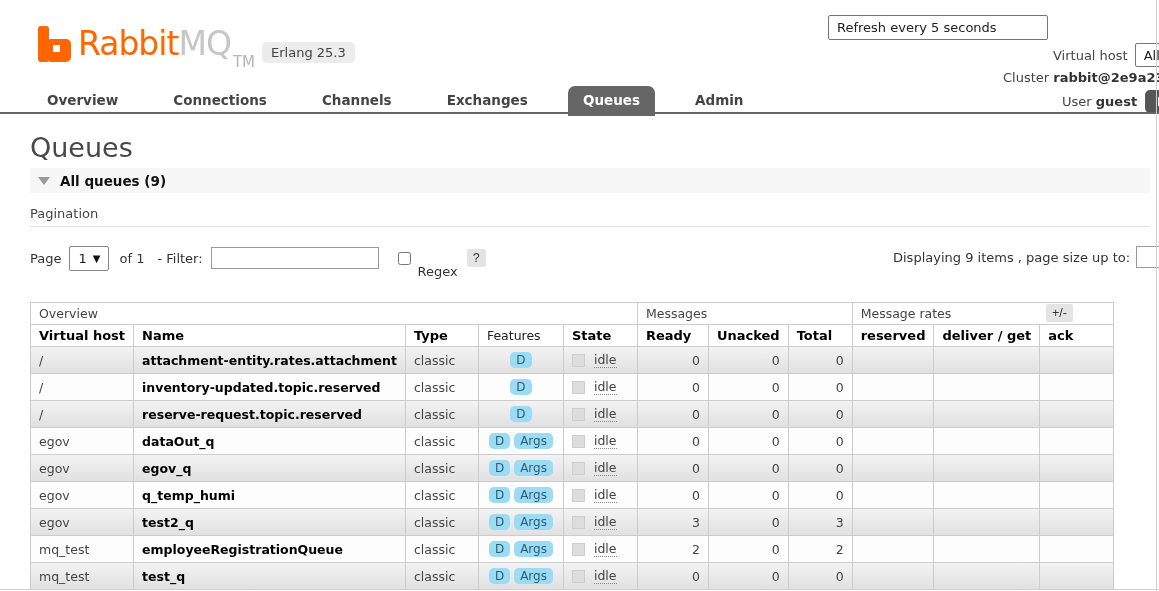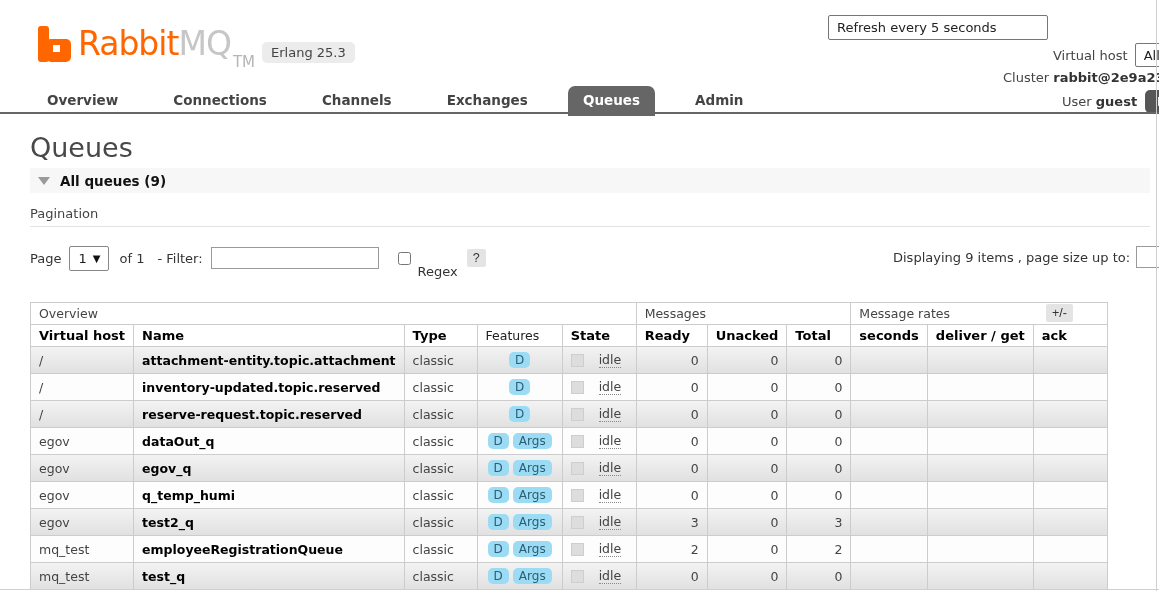--- a/index.html
+++ b/index.html
@@ -70,21 +70,21 @@
   .group-row th{font-weight:400;color:#444;text-align:left;height:16px;background:#fff;}
   .col-row th{font-weight:bold;color:#000;text-align:left;height:20px;background:#fff;font-size:13px;}
   .col-row th.plain{font-weight:400;color:#222;font-size:12.5px;}
   .queues-table tbody tr{height:27px;}
   .queues-table tbody tr.shade{background:linear-gradient(180deg,#f3f3f3 0%,#e0e0e0 100%);}
   .queues-table tbody tr.plainrow{background:#fdfdfd;}
   td.name-cell{font-weight:bold;color:#000;}
   td.num{text-align:right;color:#444;}
   td.feat{text-align:center;}
   .feature-badge{display:inline-block;background:#9bdcf4;color:#2b5e75;border-radius:5px;padding:1px 6px;font-size:12px;margin:0 2px;}
-  .state-wrap{display:flex;align-items:center;gap:15px;}
+  .state-wrap{display:flex;align-items:center;gap:9px;}
   .state-square{width:11px;height:11px;background:#ddd;border:1px solid #cecece;flex:none;}
   .state-text{color:#444;border-bottom:1px dotted #888;line-height:1.25;}
   .plusminus{position:absolute;left:1046px;top:304px;background:#e4e4e4;color:#333;font-size:12.5px;padding:2px 6px;border-radius:2px;border:none;}
 </style>
 </head>
 <body>
 
 <div class="logo">
   <div class="logo-mark">
     <div class="bar"></div>
@@ -184,29 +184,29 @@
     </tr>
     <tr class="col-row">
       <th>Virtual host</th>
       <th>Name</th>
       <th>Type</th>
       <th class="plain">Features</th>
       <th>State</th>
       <th>Ready</th>
       <th>Unacked</th>
       <th>Total</th>
-      <th>seconds</th>
+      <th>reserved</th>
       <th>deliver / get</th>
       <th>ack</th>
     </tr>
   </thead>
   <tbody id="queues-tbody">
       <tr class="shade">
         <td>/</td>
-        <td class="name-cell">attachment-entity.topic.attachment</td>
+        <td class="name-cell">attachment-entity.rates.attachment</td>
         <td>classic</td>
         <td class="feat"><span class="feature-badge">D</span></td>
         <td>
           <span class="state-wrap">
             <span class="state-square"></span>
             <span class="state-text">idle</span>
           </span>
         </td>
         <td class="num">0</td>
         <td class="num">0</td>

